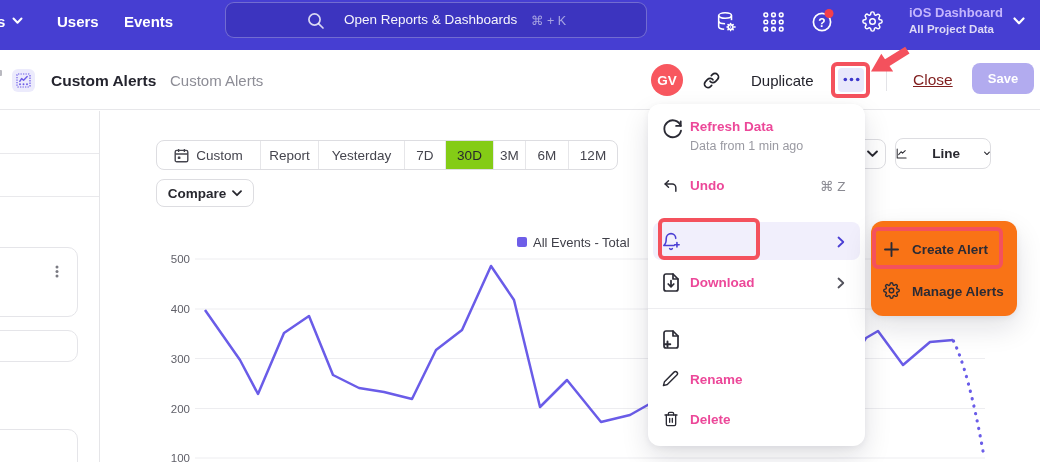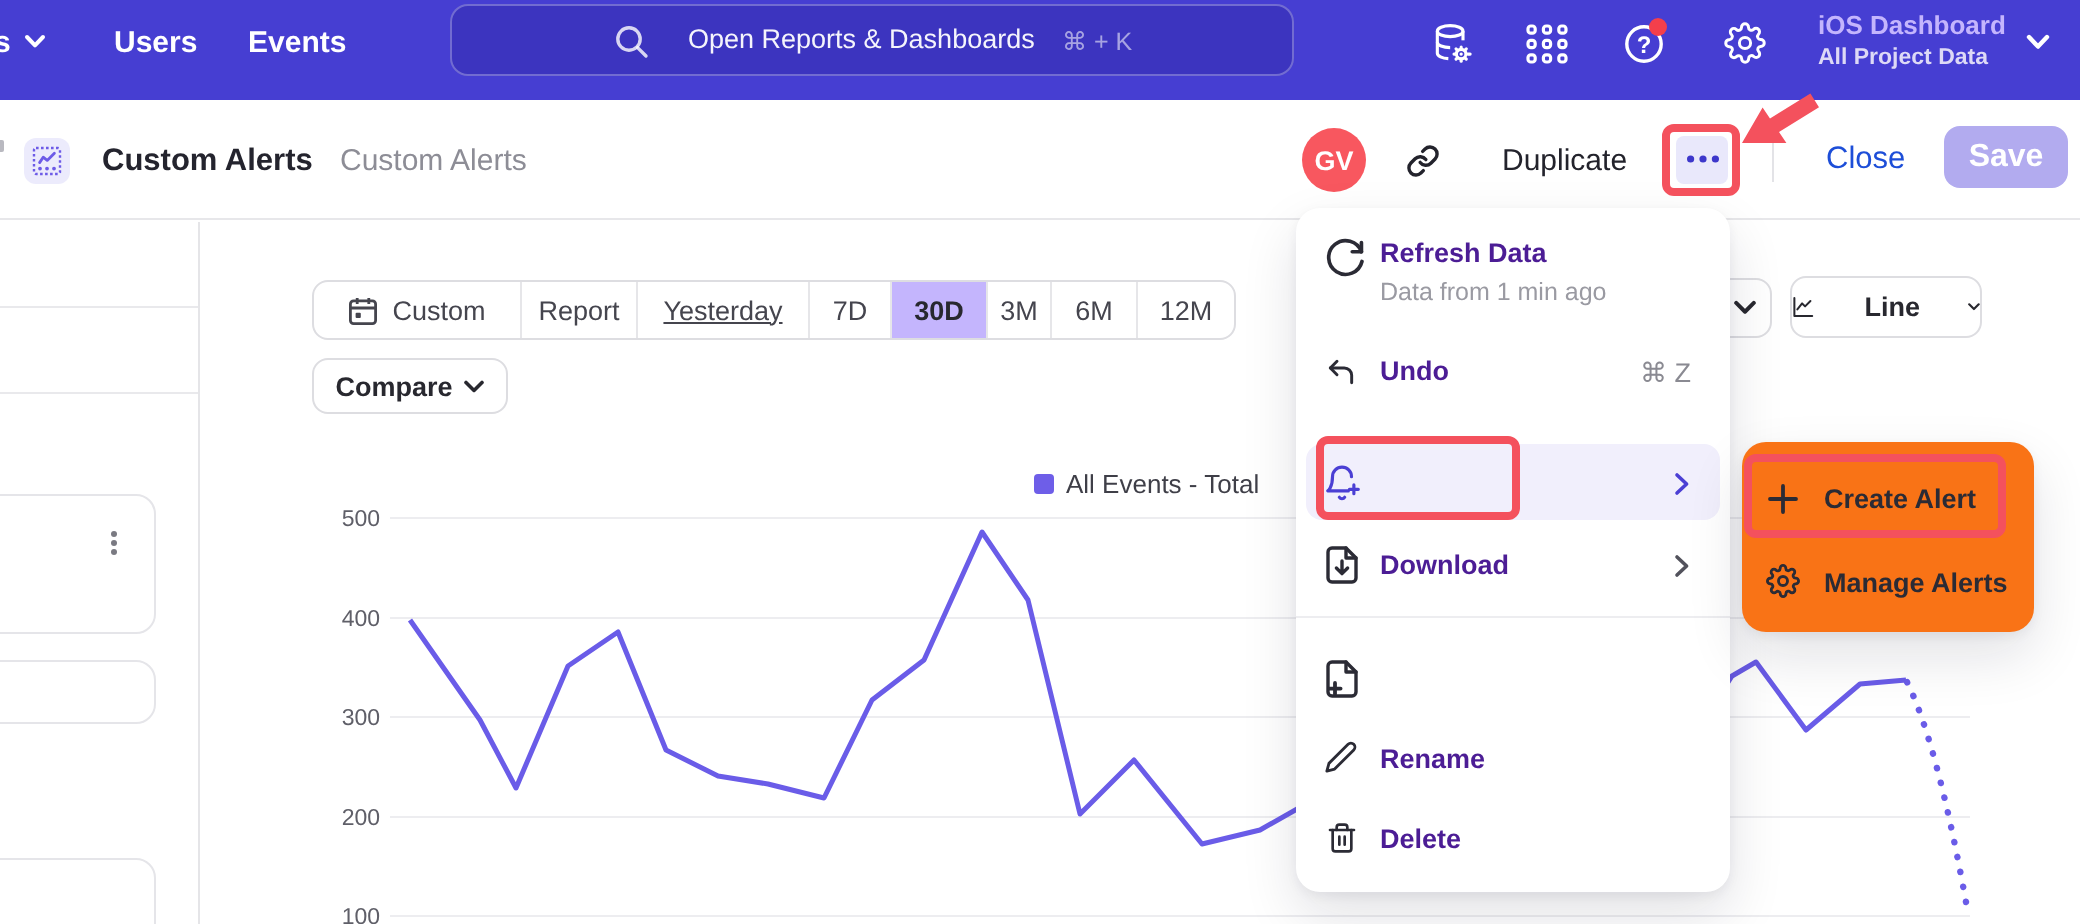--- a/index.html
+++ b/index.html
@@ -22,43 +22,43 @@
   .tile { position:absolute; left:12px; top:19px; width:23px; height:23px; border-radius:6px;
     background:#ecebfc; }
   .title { position:absolute; left:51px; top:21.5px; font-size:15.5px; font-weight:700; color:#24242e; }
   .crumb { position:absolute; left:170px; top:22px; font-size:15px; color:#8d8d96; }
   .avatar { position:absolute; left:651px; top:14px; width:32px; height:32px; border-radius:50%;
     background:#f8575f; color:#fff; font-size:13.5px; font-weight:700; text-align:center; line-height:33px; }
   .duplicate { position:absolute; left:751px; top:22px; font-size:15px; font-weight:500; color:#23232c; }
   .dotsbtn { position:absolute; left:838px; top:18px; width:26px; height:24px; border-radius:4px;
     background:#e9e8fb; }
   .hdr-div { position:absolute; left:886px; top:20px; width:1px; height:21px; background:#e3e3e7; }
-  .close { position:absolute; left:913px; top:21px; font-size:15.5px; font-weight:500; color:#1d4ed8; }
+  .close { position:absolute; left:913px; top:21px; font-size:15.5px; font-weight:500; color:#7f1d1d;text-decoration:underline; }
   .save { position:absolute; left:972px; top:13px; width:62px; height:31px; border-radius:8px;
-    background:#b2abef; color:#fff; font-size:16px; font-weight:700; text-align:center; line-height:31px; }
+    background:#b2abef; color:#fff; font-size:13px; font-weight:700; text-align:center; line-height:31px; }
 
   
   .lcol-line { position:absolute; left:0; width:99px; height:1px; background:#e9e9ec; }
   .lcard { position:absolute; left:-22px; width:100px; border:1px solid #e5e5e9; border-radius:10px; background:#fff; }
   .vdiv { position:absolute; left:99px; top:111px; width:1px; height:351px; background:#e5e5e8; }
 
   
   .seg { position:absolute; left:156px; top:140px; height:30px; border:1px solid #dddde1;
     border-radius:8px; display:flex; align-items:stretch; background:#fff; }
   .seg > div { display:flex; align-items:center; justify-content:center; font-size:13.5px; color:#45454e;
     border-right:1px solid #e6e6e9; }
   .seg > div:last-child { border-right:none; }
-  .seg .sel { background:#c4b5fd; font-weight:700; color:#28282f; }
+  .seg .sel { background:#84cc16; font-weight:400; color:#28282f; }
   .btn { position:absolute; border:1px solid #dddde1; border-radius:8px; background:#fff;
     display:flex; align-items:center; justify-content:center; font-size:13.5px; font-weight:700; color:#28282f; }
 
   
   .menu { position:absolute; left:648px; top:104px; width:217px; height:342px; background:#fff;
     border-radius:12px; box-shadow:0 2px 6px rgba(20,20,43,.06), 0 12px 28px rgba(20,20,43,.12); }
-  .menu .mi { position:absolute; left:0; width:217px; font-size:13.5px; font-weight:700; color:#4c1d95; }
+  .menu .mi { position:absolute; left:0; width:217px; font-size:13.5px; font-weight:700; color:#ec4899; }
   .submenu { position:absolute; left:871px; top:221px; width:146px; height:95px; background:#f97316;
     border-radius:12px; box-shadow:0 2px 6px rgba(20,20,43,.06), 0 12px 28px rgba(20,20,43,.12); }
 
   
   .redrect { position:absolute; border:4px solid #f4515d; border-radius:6px; }
 </style>
 </head>
 <body>
 
 <svg class="abs" style="left:0;top:0" width="1040" height="462" viewBox="0 0 1040 462">
@@ -194,21 +194,21 @@
 <div class="seg">
   <div style="width:104px;">
     <svg style="margin-right:7px" width="15" height="15" viewBox="0 0 15 15" fill="none" stroke="#45454e" stroke-width="1.4">
       <rect x="1.2" y="2.4" width="12.6" height="11.4" rx="1.6"></rect>
       <path d="M4.6 1v3M10.4 1v3M1.2 6h12.6"></path>
       <rect x="3.8" y="8.4" width="2.6" height="2.6" rx="0.5" fill="#45454e" stroke="none"></rect>
     </svg>
     Custom
   </div>
   <div style="width:58px;">Report</div>
-  <div style="width:86px;text-decoration:underline;">Yesterday</div>
+  <div style="width:86px;">Yesterday</div>
   <div style="width:41px;">7D</div>
   <div class="sel" style="width:48px;">30D</div>
   <div style="width:32px;">3M</div>
   <div style="width:43px;">6M</div>
   <div style="width:48px;">12M</div>
 </div>
 <div class="btn" style="left:156px;top:179px;width:98px;height:28px;">Compare
   <svg style="margin-left:6px" width="10" height="7" viewBox="0 0 10 7">
       <path d="M1 1.2 L5 5.2 L9 1.2" fill="none" stroke="#28282f" stroke-width="1.8" stroke-linecap="round" stroke-linejoin="round"></path>
     </svg>

